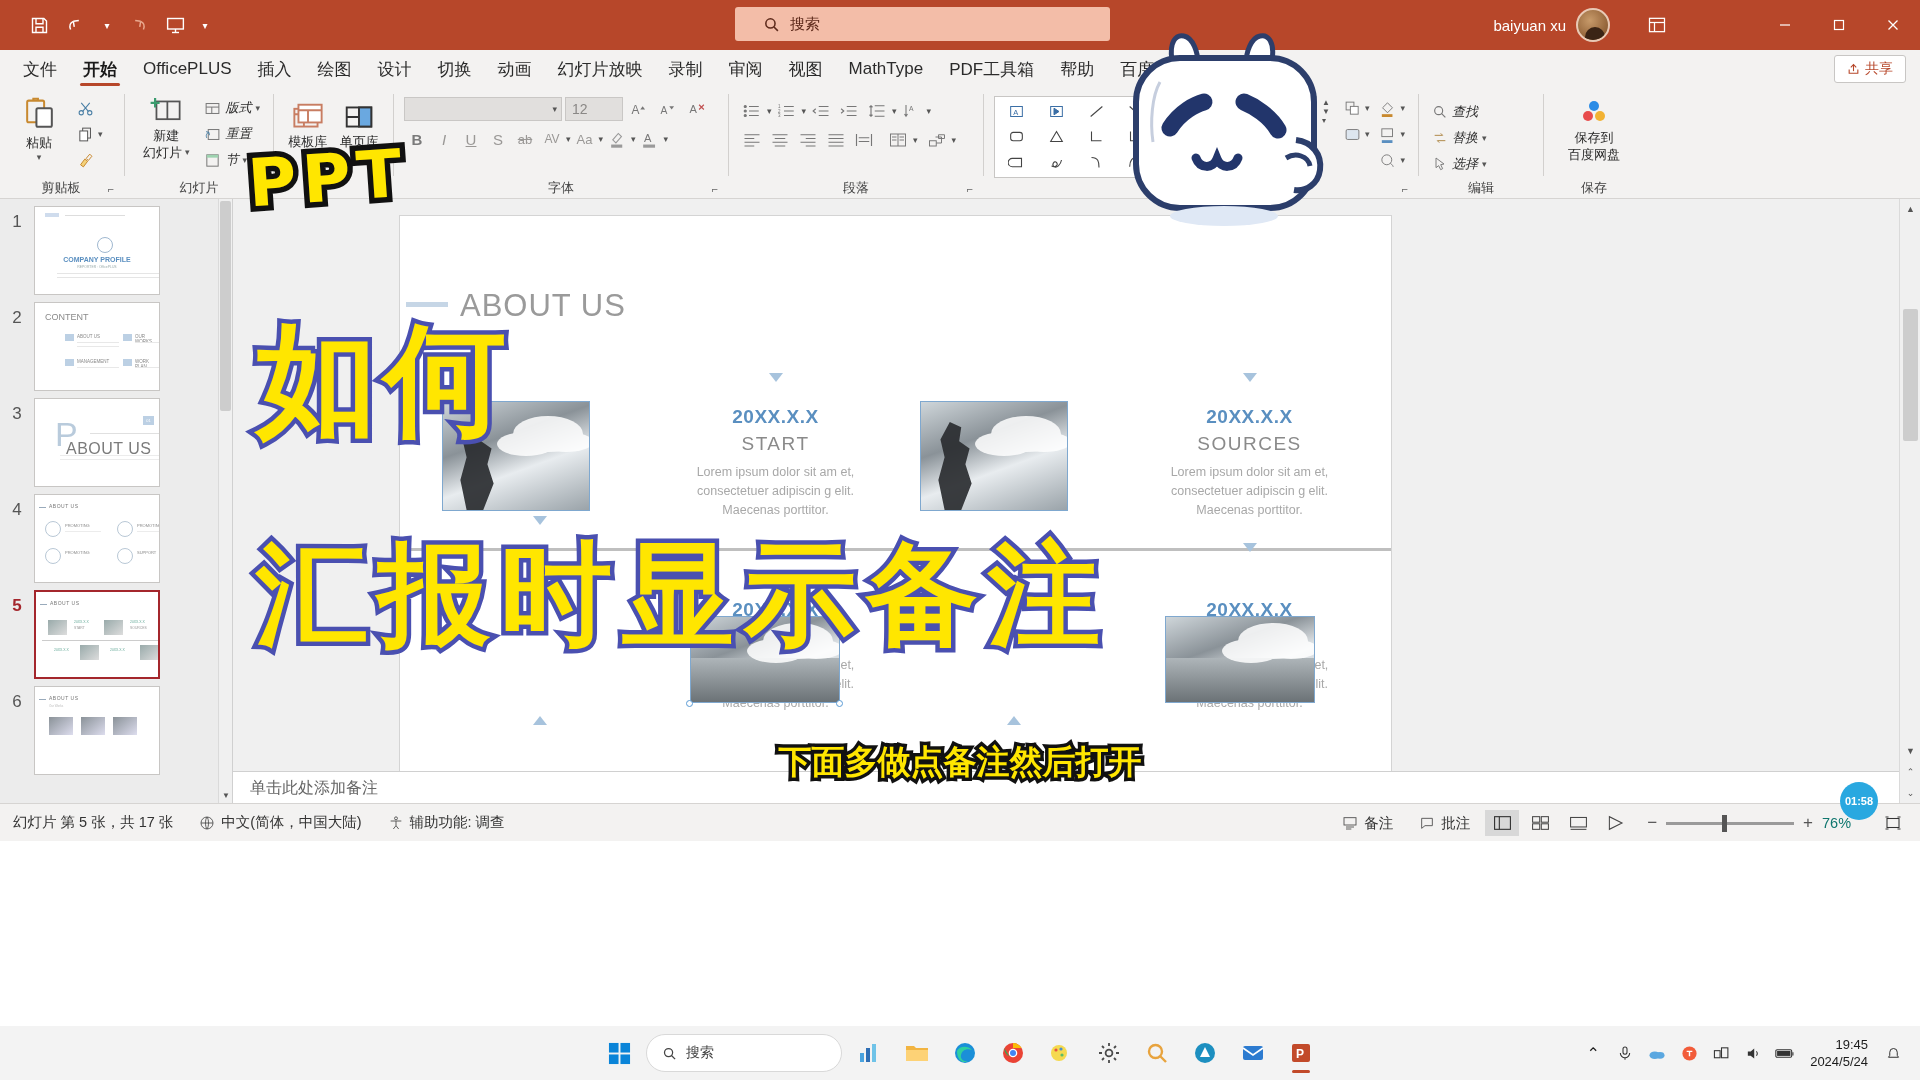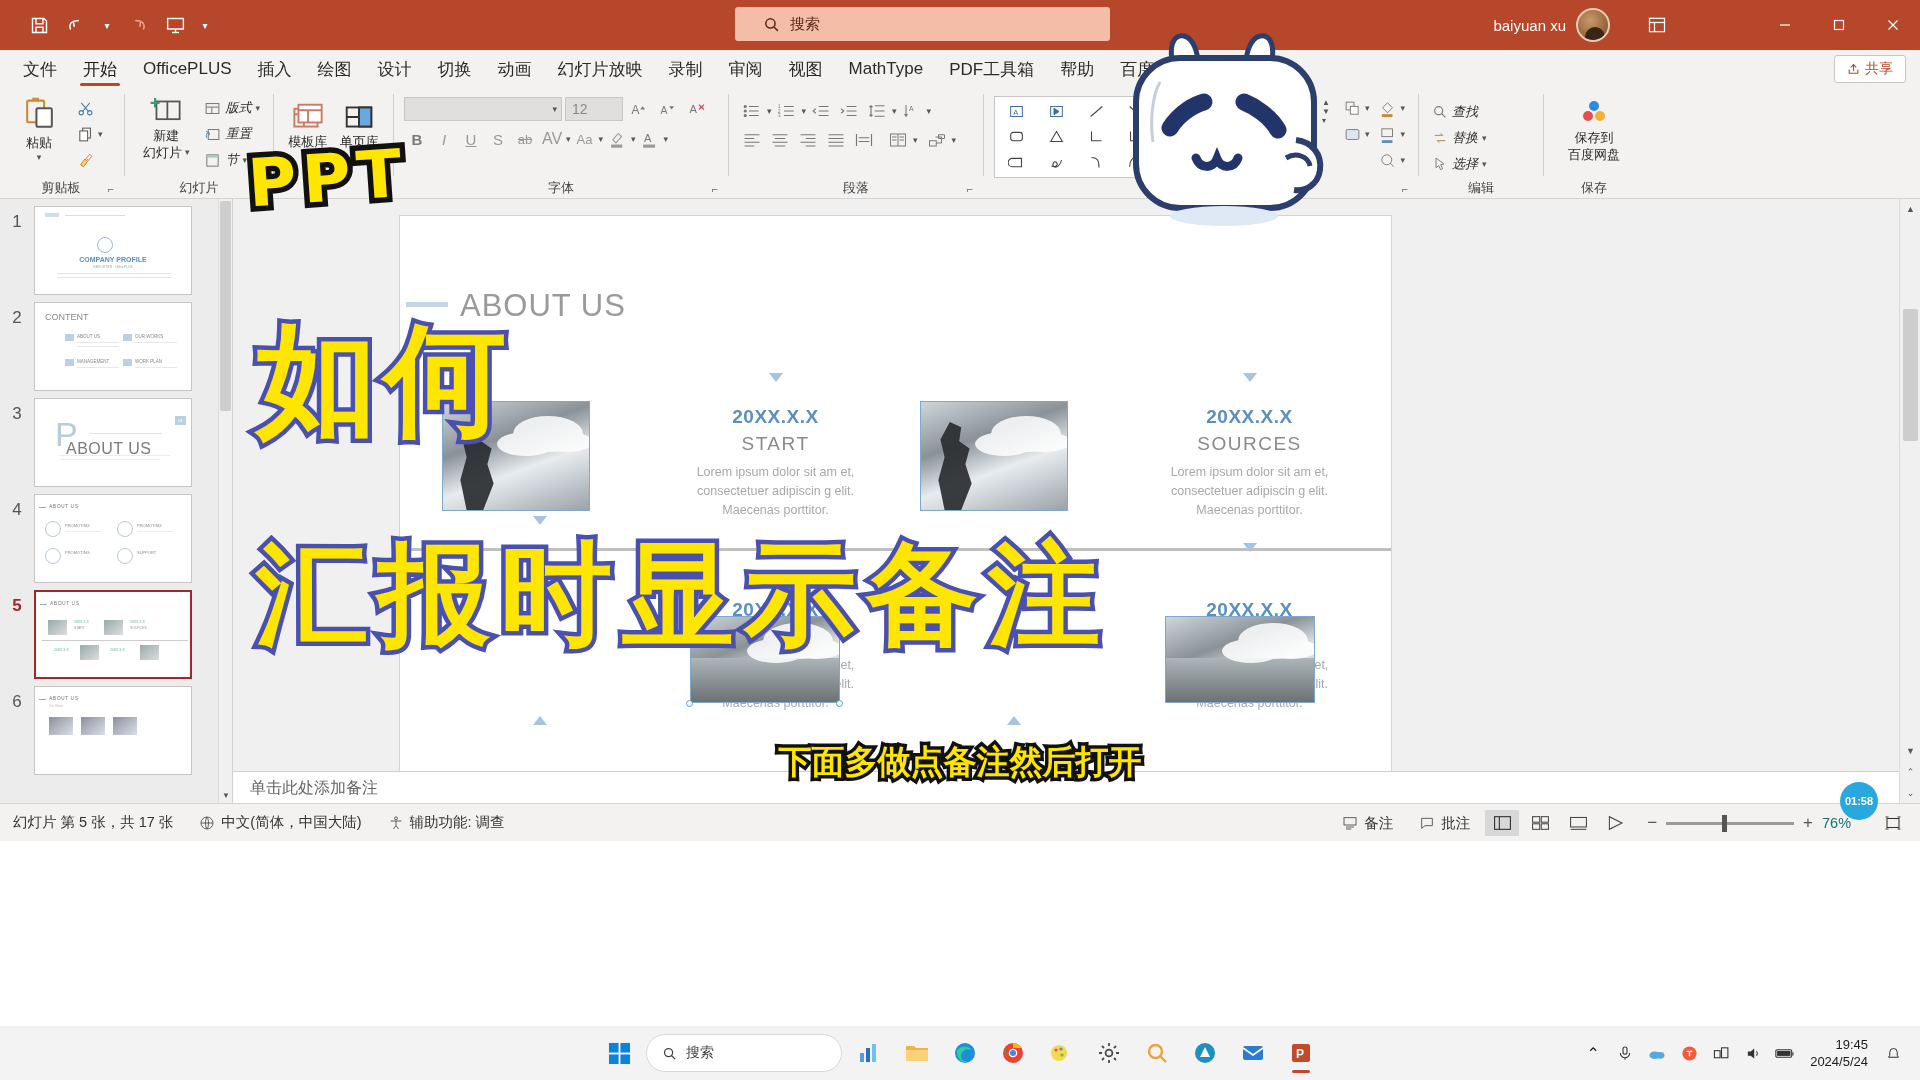--- a/index.html
+++ b/index.html
@@ -56,21 +56,21 @@
 
   
   .tabstrip {
     position: absolute; top: 50px; left: 0; width: 1920px; height: 38px;
     background: #f3f2f1; display: flex; align-items: stretch; padding-left: 10px;
   }
   .tab {
     padding: 0 13px; display: flex; align-items: center; font-size: 17px;
     color: #2b2b2b; position: relative; white-space: nowrap;
   }
-  .tab.active { font-weight: normal; color: #1a1a1a; }
+  .tab.active { font-weight: bold; color: #1a1a1a; }
   .tab.active:after {
     content: ""; position: absolute; left: 10px; right: 10px; bottom: 2px;
     height: 3px; background: #b7472a; border-radius: 2px;
   }
   .share-btn {
     position: absolute; right: 14px; top: 5px; height: 28px;
     border: 1px solid #c8c6c4; background: #fff; border-radius: 3px;
     display: flex; align-items: center; gap: 5px; padding: 0 12px;
     font-size: 14px; color: #b7472a;
   }
@@ -140,21 +140,21 @@
   .leftpane {
     position: absolute; top: 199px; left: 0; width: 233px; height: 604px;
     background: #ececec; border-right: 1px solid #d0d0d0;
   }
   .thumbrow { display: flex; align-items: flex-start; padding: 7px 0 0 0; }
   .thumbnum {
     width: 34px; text-align: center; font-size: 17px; color: #555;
     padding-top: 6px;
   }
   .thumb {
-    width: 158px; height: 89px; background: #fff; border: 1px solid #c8c6c4;
+    width: 126px; height: 89px; background: #fff; border: 1px solid #c8c6c4;
     position: relative; overflow: hidden; font-size: 5px;
   }
   .thumbrow.sel .thumb { border: 2px solid #a4262c; }
   .thumbrow.sel .thumbnum { color: #a4262c; font-weight: bold; }
   .scroll-right {
     position: absolute; right: 0; top: 0; width: 14px; height: 604px;
     background: #f0f0f0; border-left: 1px solid #dadada;
   }
   .scroll-thumb { position: absolute; top: 2px; left: 1px; width: 11px; height: 210px; background: #cdcdcd; border-radius: 2px; }
   .scroll-arrow { position:absolute; left:0; width:14px; height:16px; display:flex; align-items:center; justify-content:center; font-size:8px; color:#555; }
@@ -553,21 +553,21 @@
                 <path d="M14 6l6 6M20 6l-6 6" stroke="#c05050"></path>
               </svg>
           </div>
         </div>
         <div class="fontrow2">
           <div class="ibtn" style="font-weight:bold;color:#7a7a7a">B</div>
           <div class="ibtn" style="font-style:italic">I</div>
           <div class="ibtn" style="text-decoration:underline">U</div>
           <div class="ibtn">S</div>
           <div class="ibtn" style="text-decoration:line-through;font-size:13px">ab</div>
-          <div class="ibtn" style="font-size:16px">AV</div>
+          <div class="ibtn" style="font-size:12px">AV</div>
           <span class="caret">▾</span>
           <div class="ibtn" style="font-size:13px">Aa</div>
           <span class="caret">▾</span>
           <div class="ibtn">
             <svg width="19" height="22" viewBox="0 0 24 26" fill="none" stroke="#999" stroke-width="1.4">
               <path d="M6 14l7-8 4 4-7 8z"></path>
                 <rect x="4" y="20" width="14" height="4" fill="#9a9a9a" stroke="none"></rect>
             </svg>
           </div>
           <span class="caret">▾</span>

